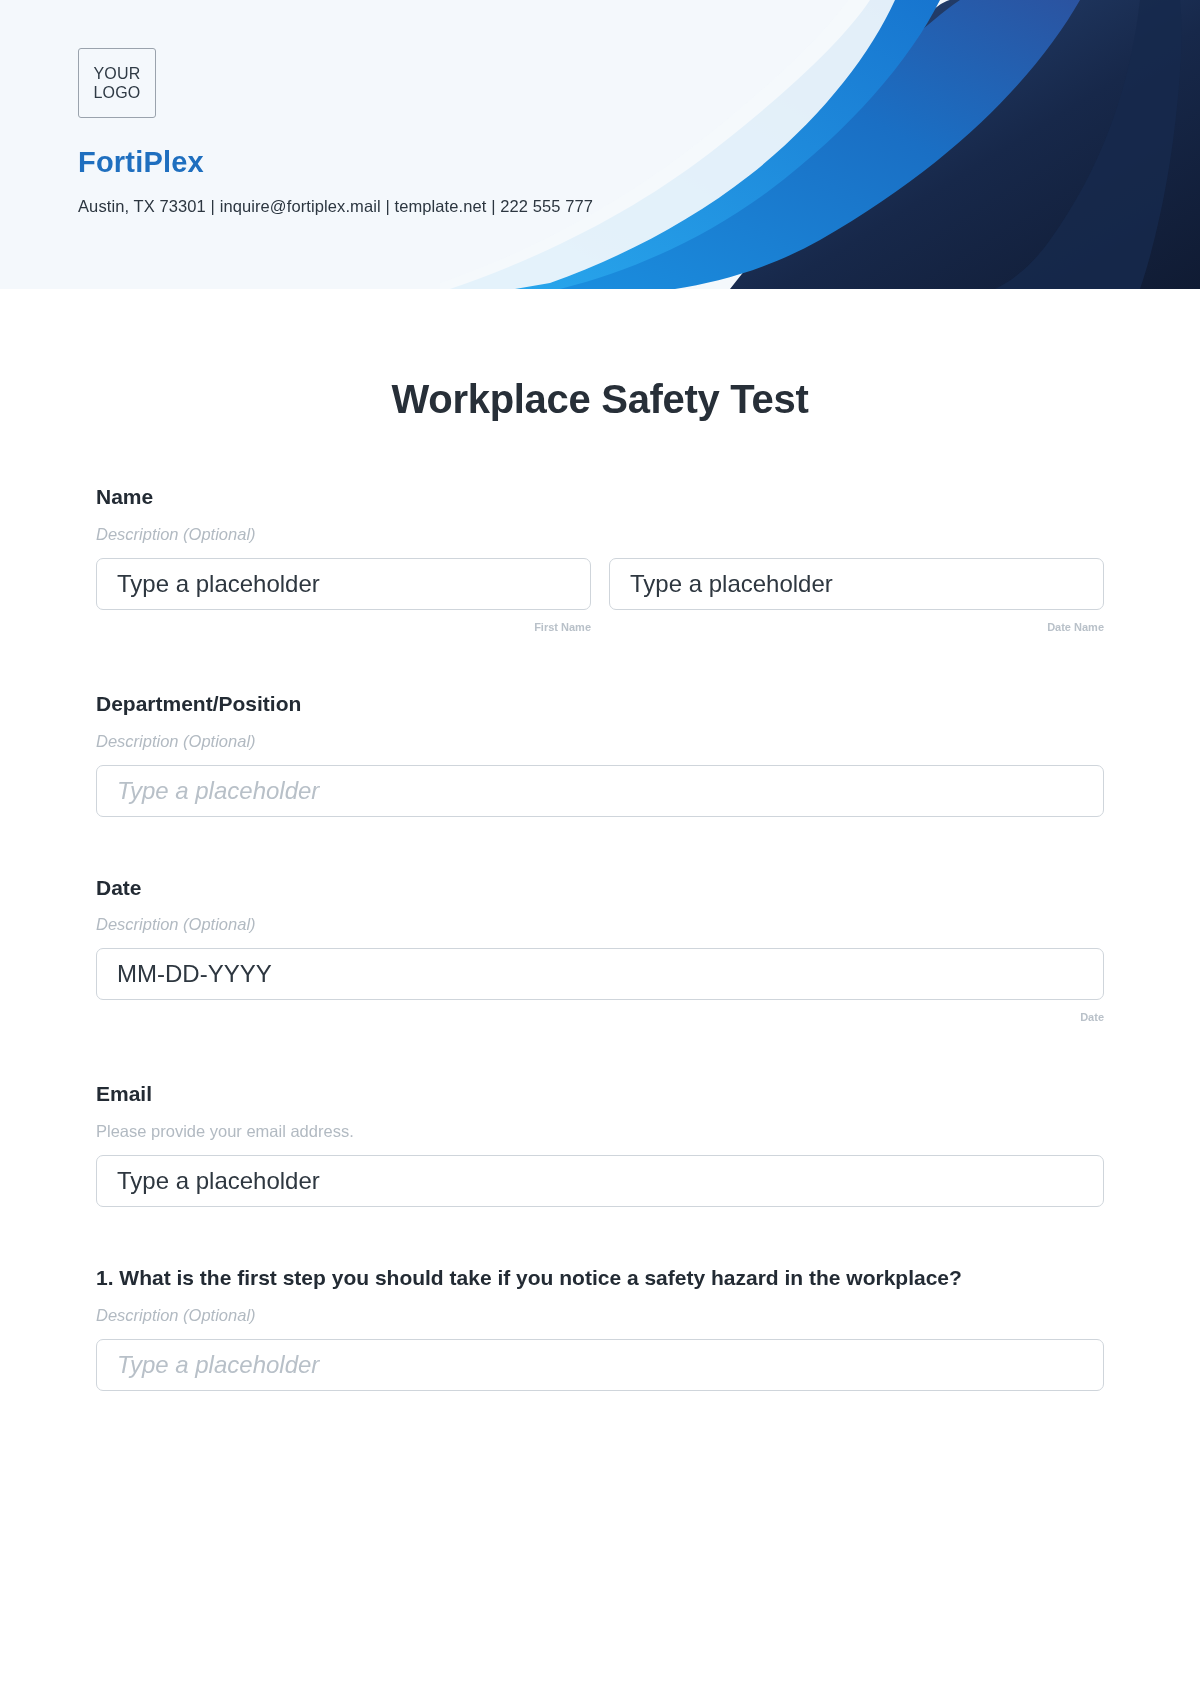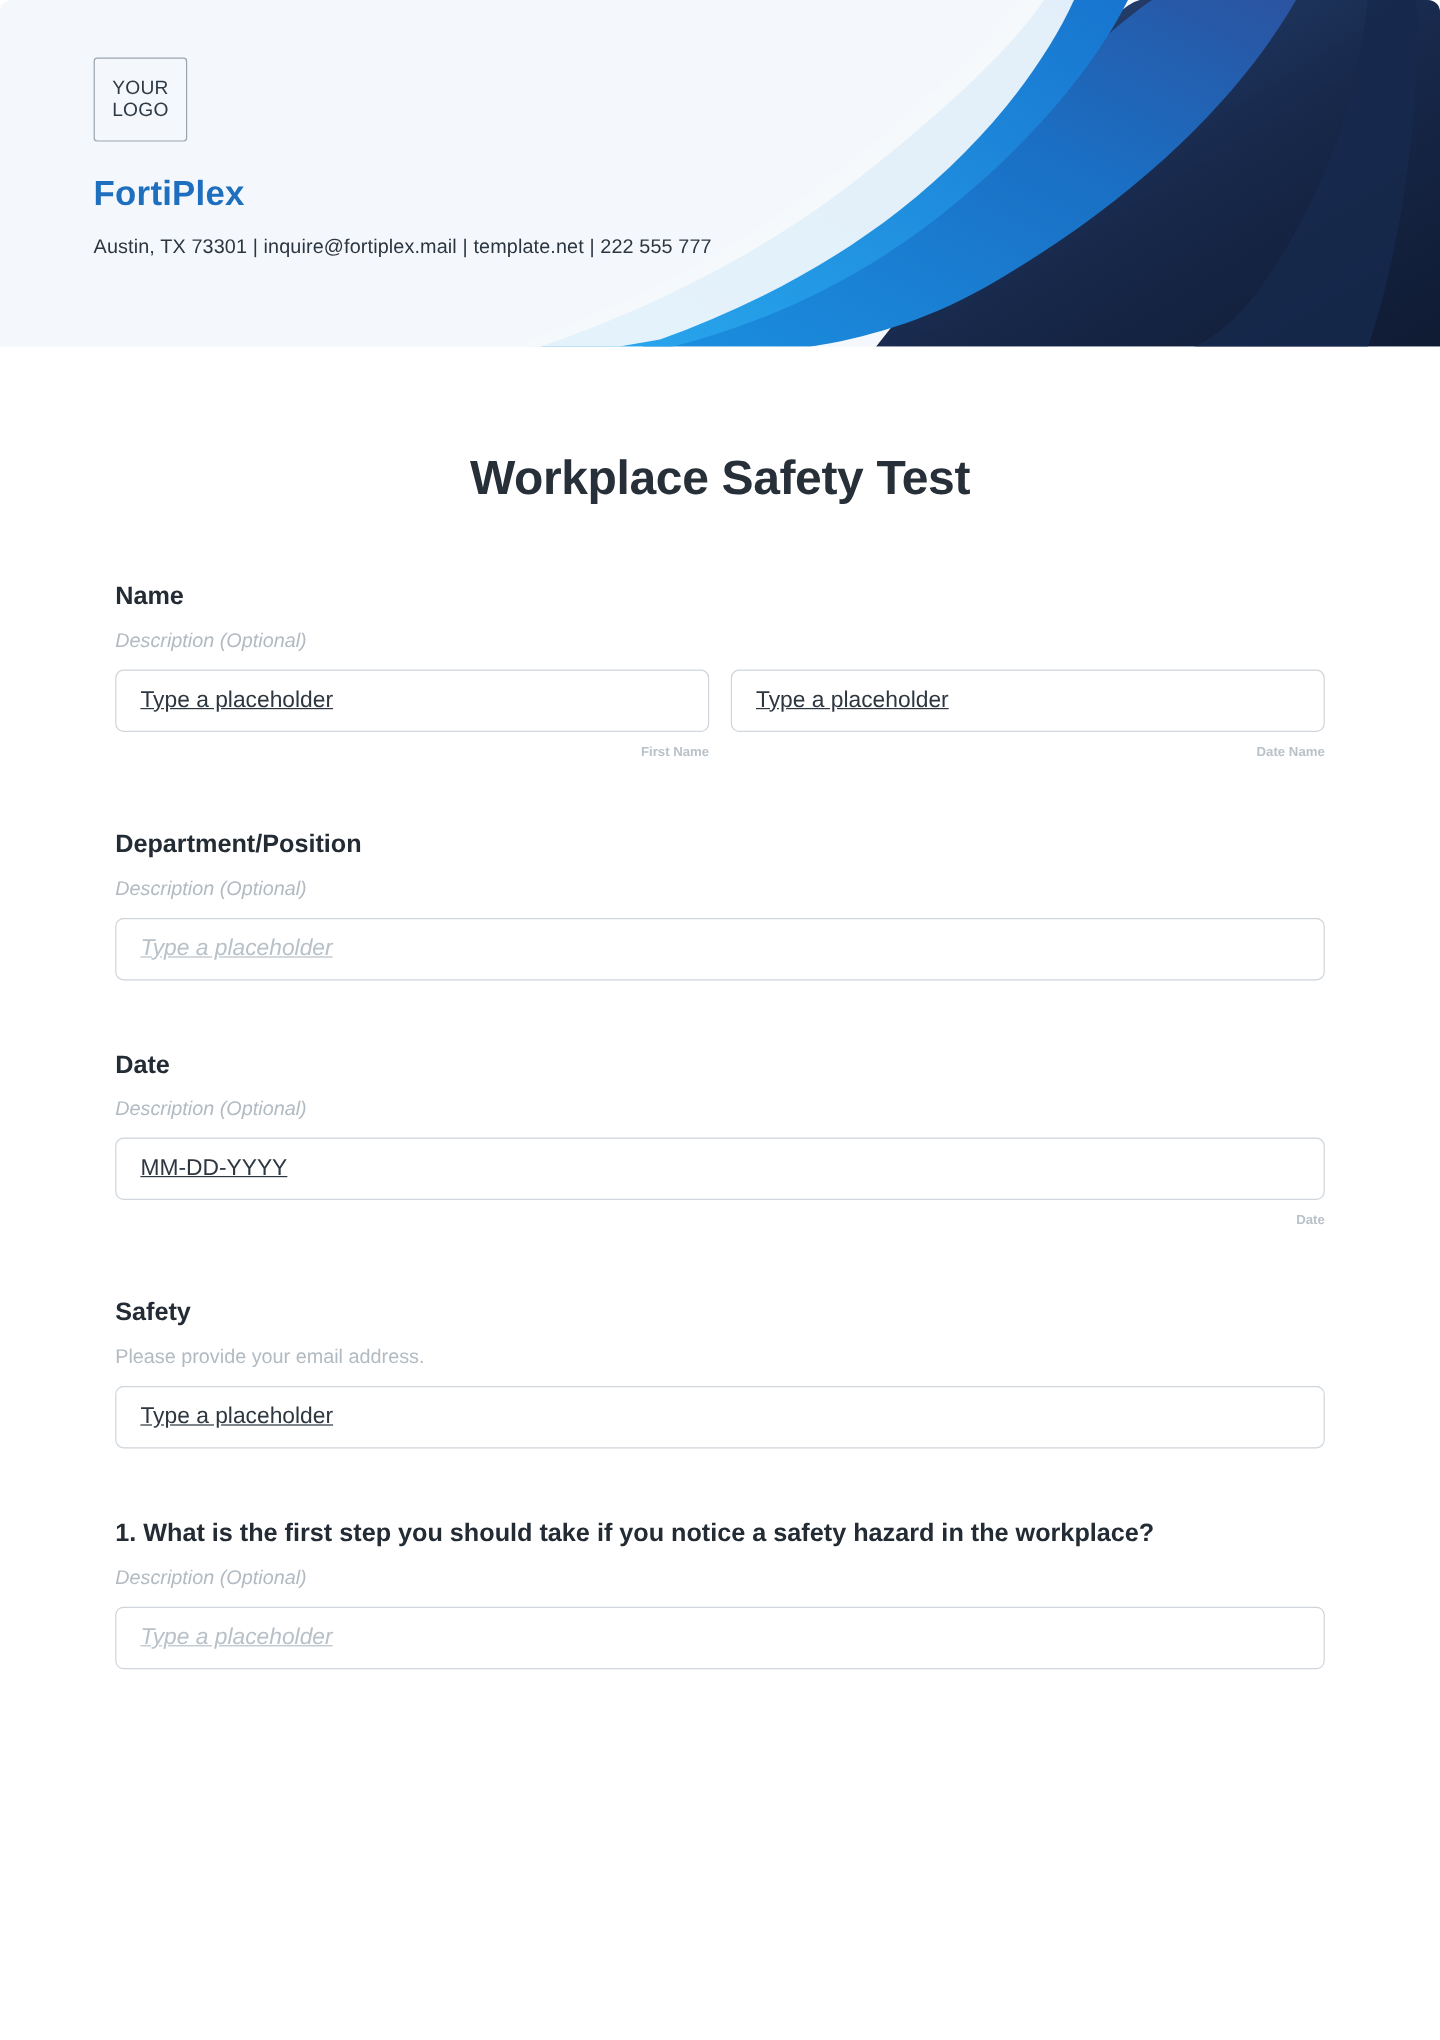--- a/index.html
+++ b/index.html
@@ -9,21 +9,20 @@
     width: 1200px;
     background: #ffffff;
     font-family: "Liberation Sans", sans-serif;
   }
   .page {
     position: relative;
     width: 1200px;
     min-height: 1700px;
     background: #ffffff;
     overflow: hidden;
-    border-radius: 10px;
   }
 
   
   .header {
     position: relative;
     width: 1200px;
     height: 289px;
     background: #f4f8fc;
     overflow: hidden;
   }
@@ -120,23 +119,22 @@
   }
   .input-box {
     flex: 1;
     height: 52px;
     border: 1px solid #cfd5db;
     border-radius: 7px;
     background: #ffffff;
     display: flex;
     align-items: center;
     padding: 0 20px;
-    font-size: 19px;
+    font-size: 24px;
     color: #2e3740;
-    text-decoration: underline;
   }
   .input-box.muted {
     color: #b8c0c8;
     font-style: italic;
   }
   .sublabel-row {
     display: flex;
     gap: 18px;
     margin-top: 11px;
   }
@@ -226,21 +224,21 @@
       <div class="field-desc">Description (Optional)</div>
       <div class="input-row">
         <div class="input-box">MM-DD-YYYY</div>
       </div>
       <div class="sublabel-row">
         <div class="sublabel">Date</div>
       </div>
     </div>
 
     <div class="field-block">
-      <div class="field-label">Safety</div>
+      <div class="field-label">Email</div>
       <div class="field-desc plain">Please provide your email address.</div>
       <div class="input-row">
         <div class="input-box">Type a placeholder</div>
       </div>
     </div>
 
     <div class="field-block">
       <div class="field-label">1. What is the first step you should take if you notice a safety hazard in the workplace?</div>
       <div class="field-desc">Description (Optional)</div>
       <div class="input-row">

